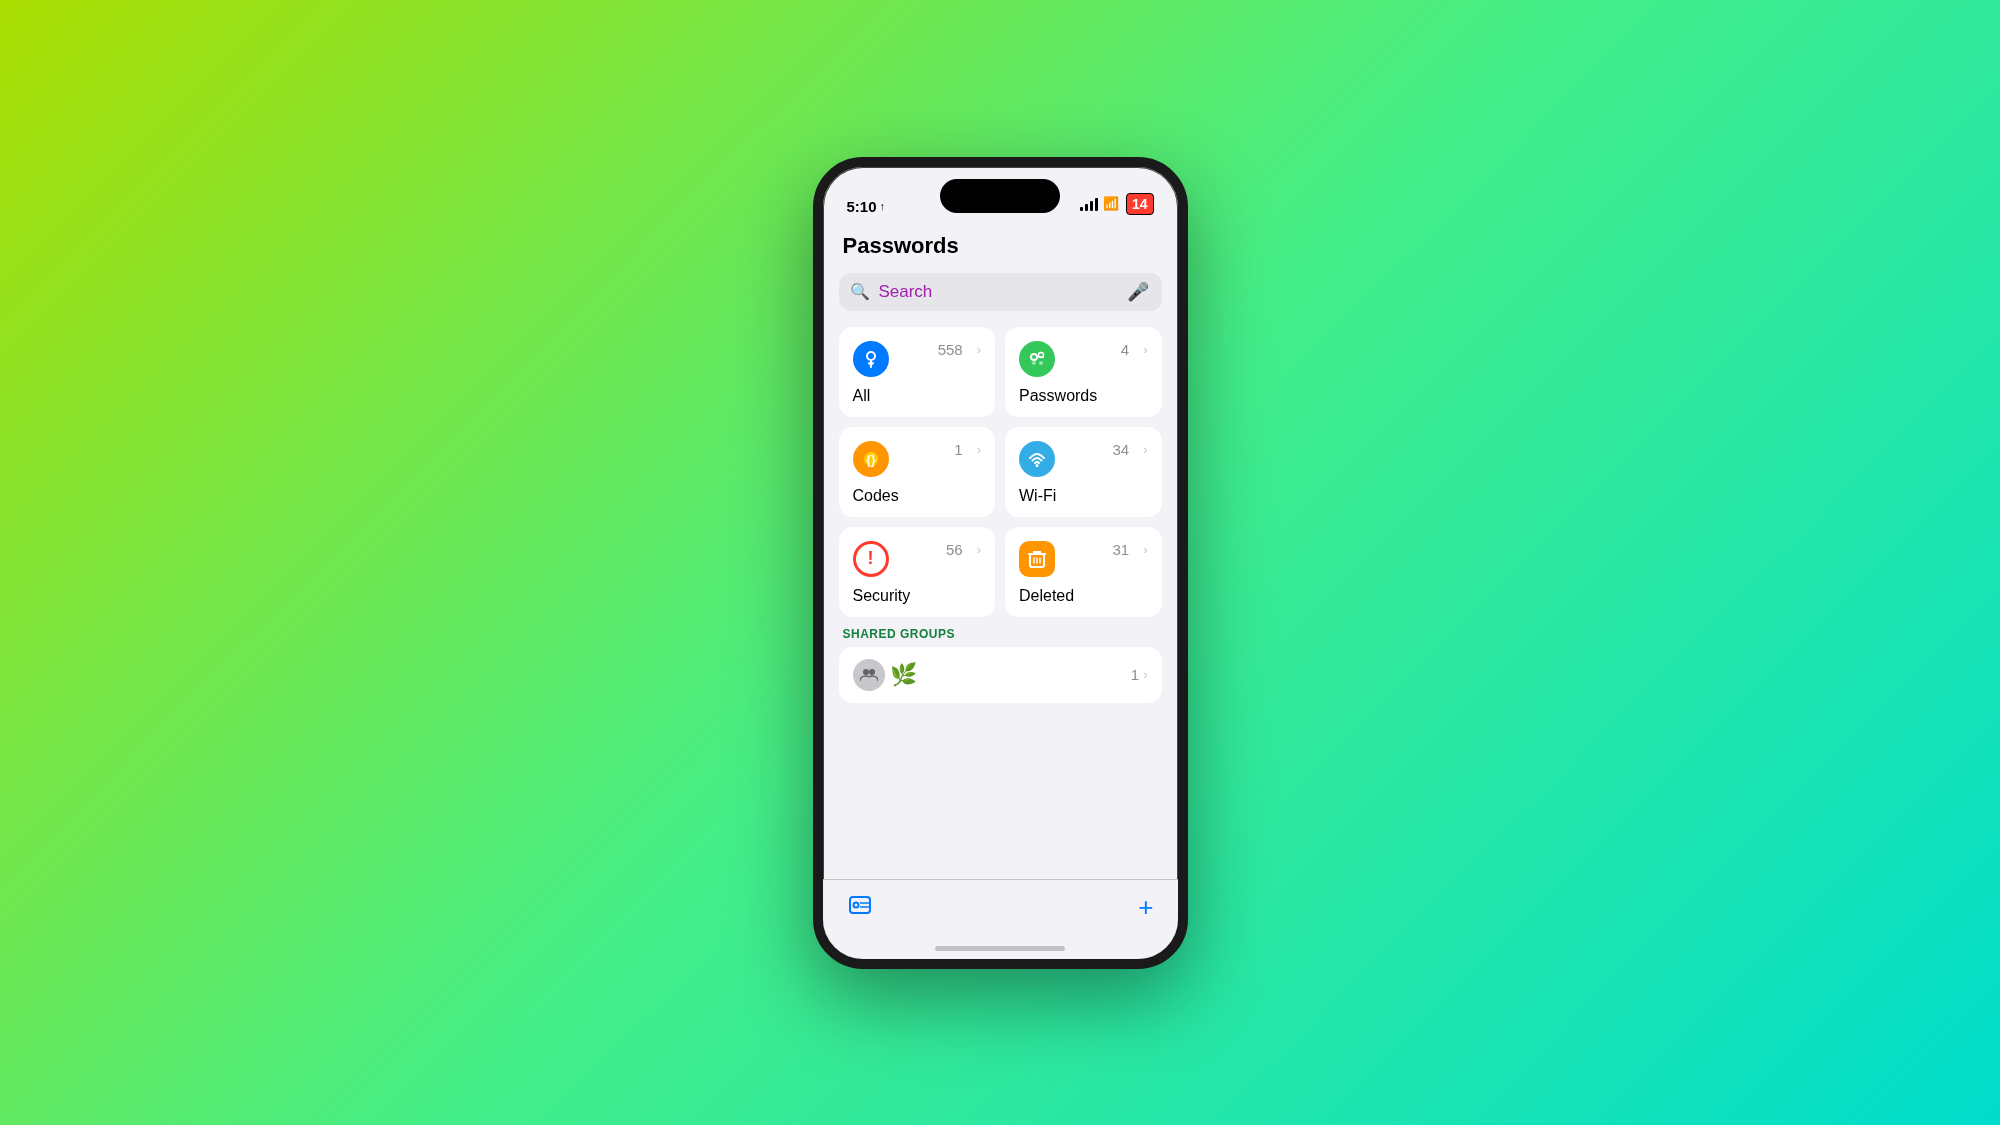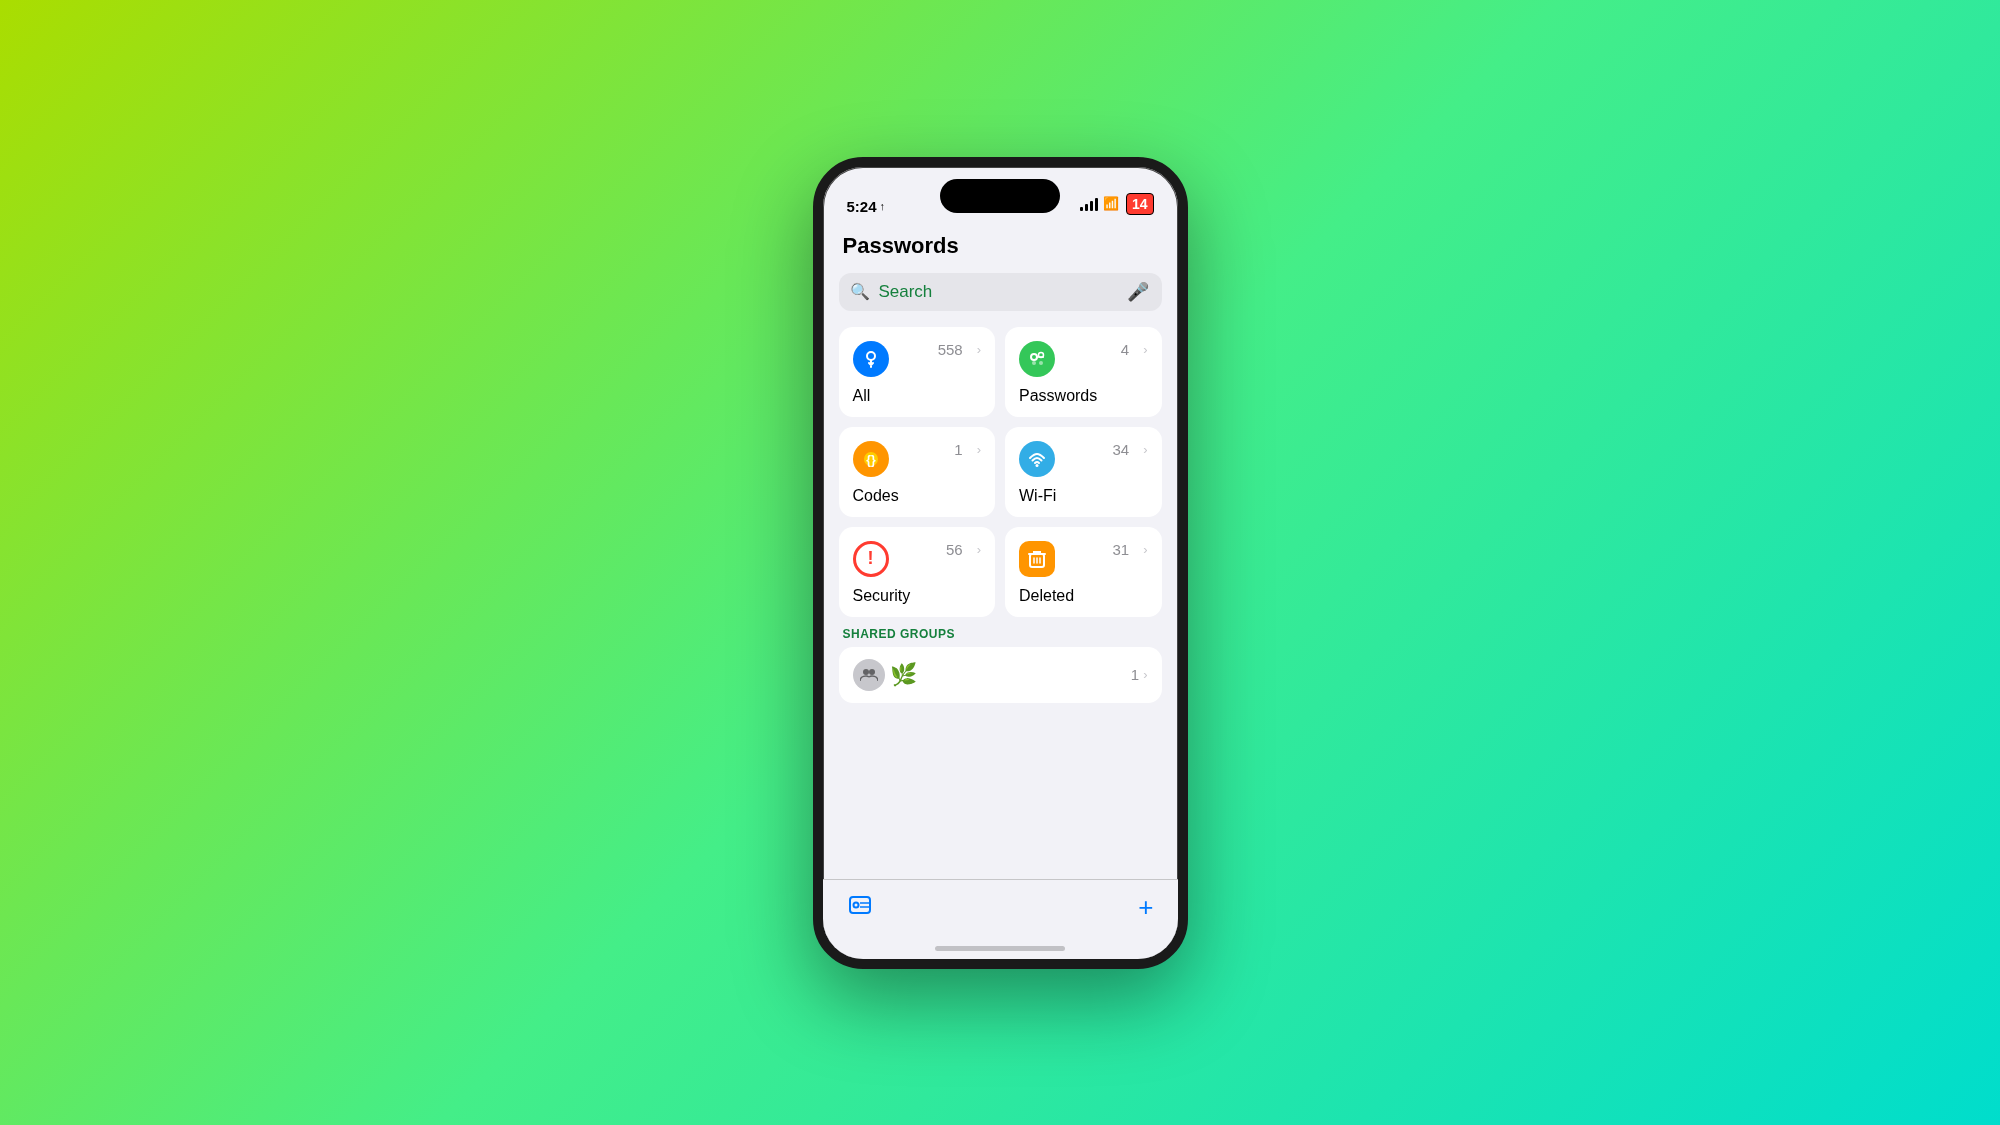--- a/index.html
+++ b/index.html
@@ -127,21 +127,21 @@
     }
 
     .search-icon-wrap {
       color: #8e8e93;
       font-size: 16px;
     }
 
     .search-text {
       flex: 1;
       font-size: 17px;
-      color: #15803d;
+      color: #a21caf;
     }
 
     .mic-icon {
       color: #8e8e93;
       font-size: 18px;
     }
 
     
     .grid-2 {
       display: grid;
@@ -324,21 +324,21 @@
   </style>
 </head>
 <body>
 
 <div class="phone-shell">
 
   <div class="dynamic-island"></div>
 
   <div class="status-bar">
     <div class="status-time">
-      <span>5:24</span>
+      <span>5:10</span>
       <span style="font-size:11px; color:#000;">↑</span>
     </div>
     <div class="status-icons">
       <div class="signal-bars">
         <div class="signal-bar" style="height:4px;"></div>
         <div class="signal-bar" style="height:7px;"></div>
         <div class="signal-bar" style="height:10px;"></div>
         <div class="signal-bar" style="height:13px;"></div>
       </div>
       <span class="wifi-icon">📶</span>

